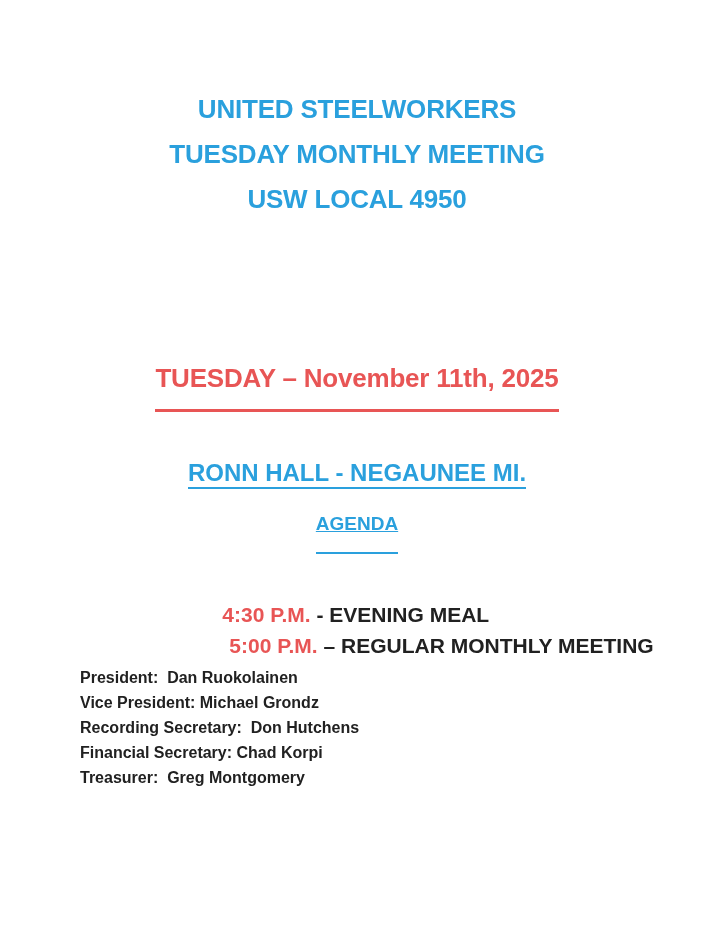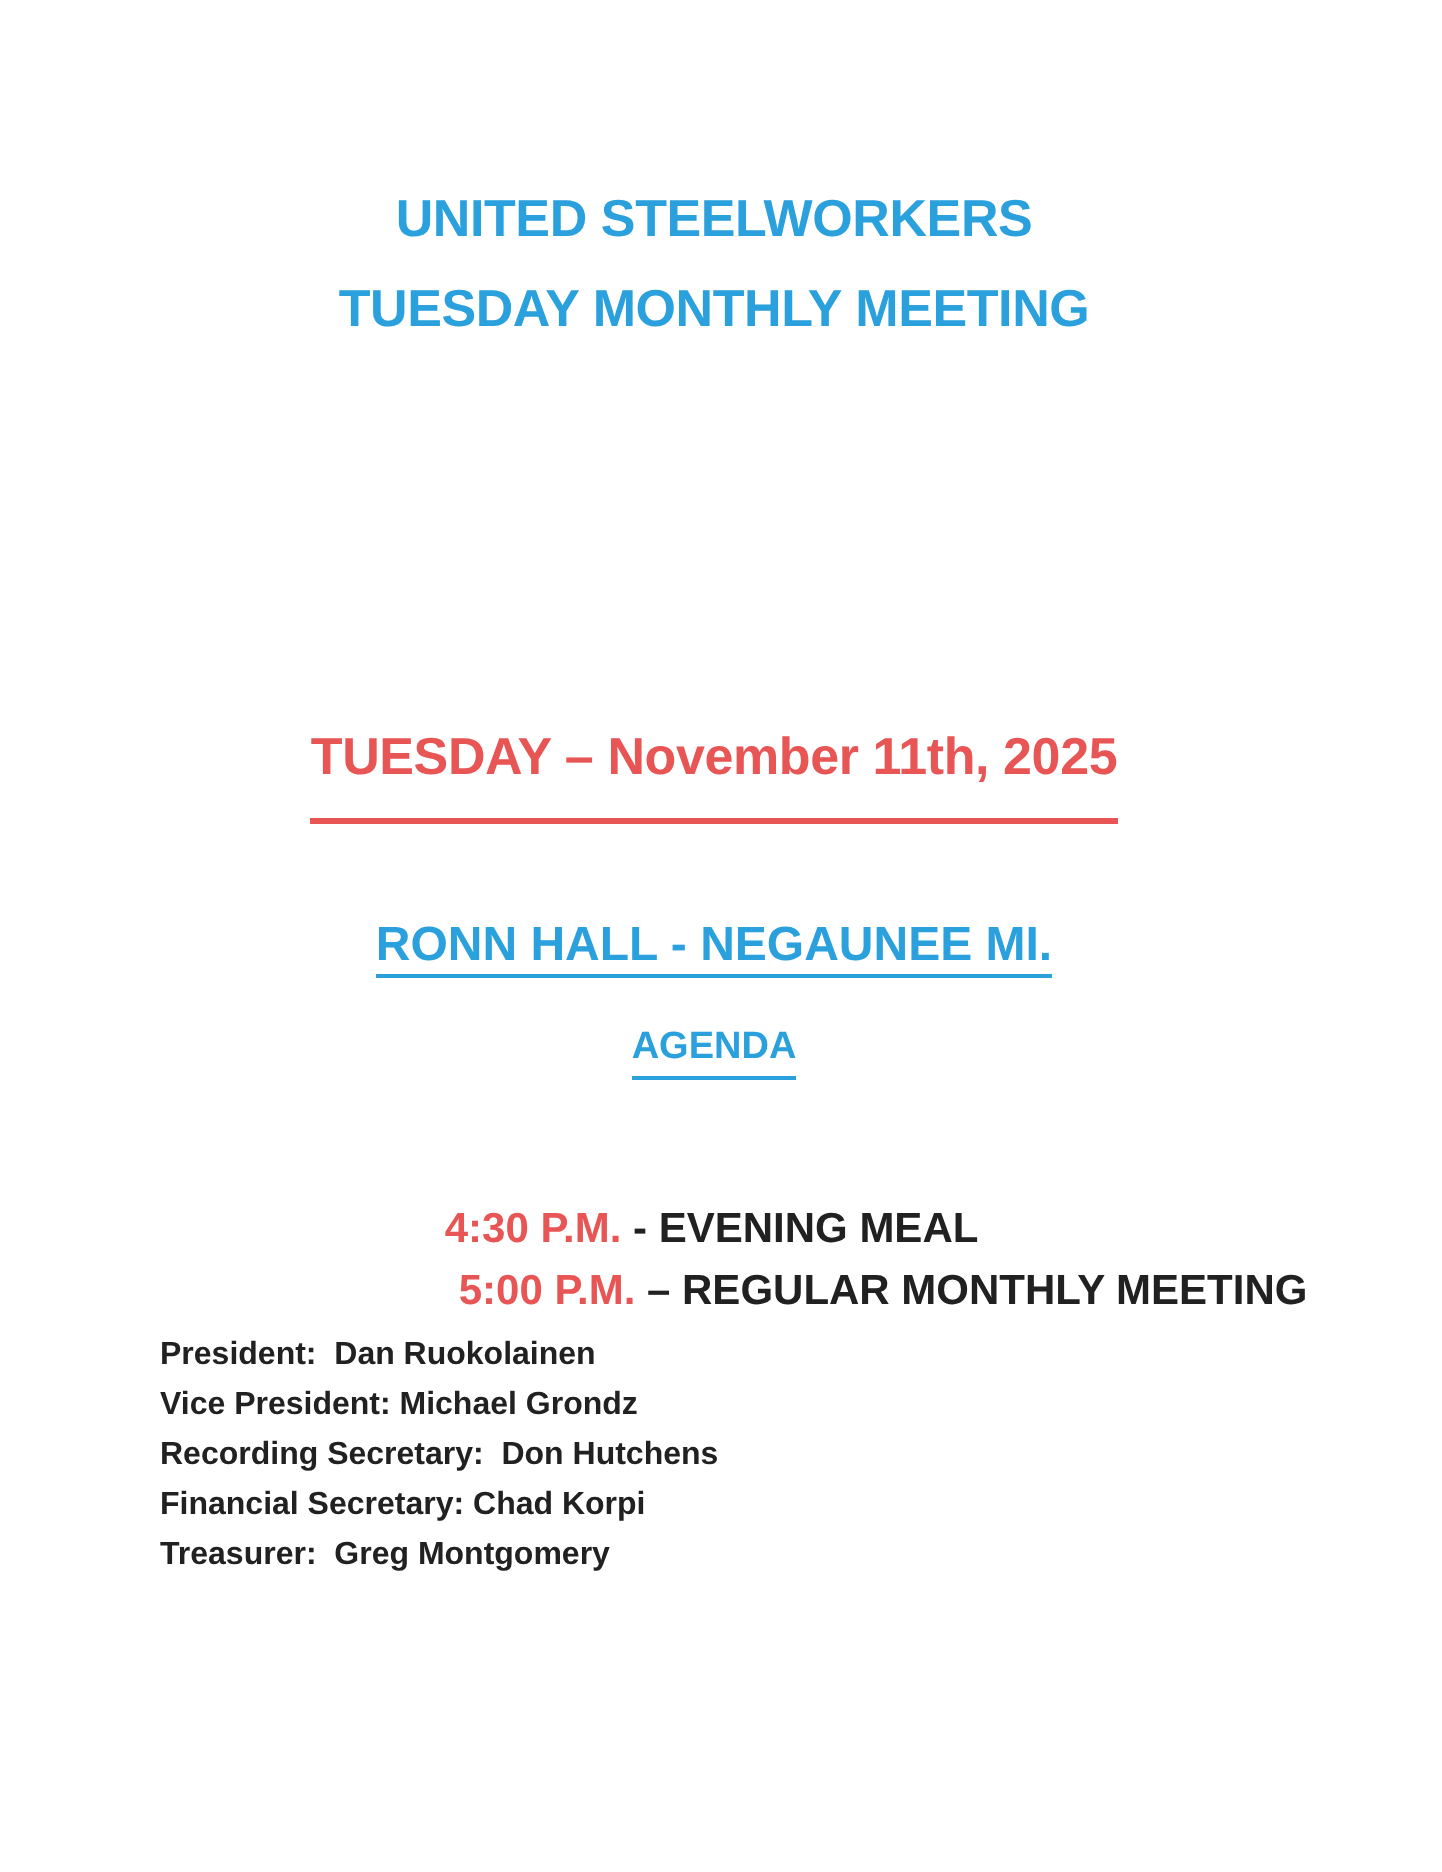--- a/index.html
+++ b/index.html
@@ -69,21 +69,22 @@
 
   
   .agenda-heading-block {
     top: 511px;
     font-size: 19px;
     line-height: 26px;
     color: var(--blue);
   }
   .agenda-heading-block .underlined {
     border-bottom: 2px solid var(--blue);
-    padding-bottom: 1px;
+    padding-bottom: 15px;
+    text-decoration: underline;
   }
 
   .underlined { display: inline-block; }
 
   
   .agenda-item {
     font-size: 21px;
     line-height: 30px;
     white-space: pre;
     color: #212121;
@@ -103,20 +104,21 @@
   .officer-line { white-space: pre; }
 </style>
 </head>
 <body>
 
 <div class="page">
 
   <div class="block centered title-block">
     <div>UNITED STEELWORKERS</div>
     <div>TUESDAY MONTHLY MEETING</div>
+    <div>USW LOCAL 4950</div>
   </div>
 
 
   <div class="block centered date-block">
     <span class="underlined">TUESDAY – November 11th, 2025</span>
   </div>
 
   <div class="block centered location-block">
     <span class="underlined">RONN HALL - NEGAUNEE MI.</span>
   </div>

